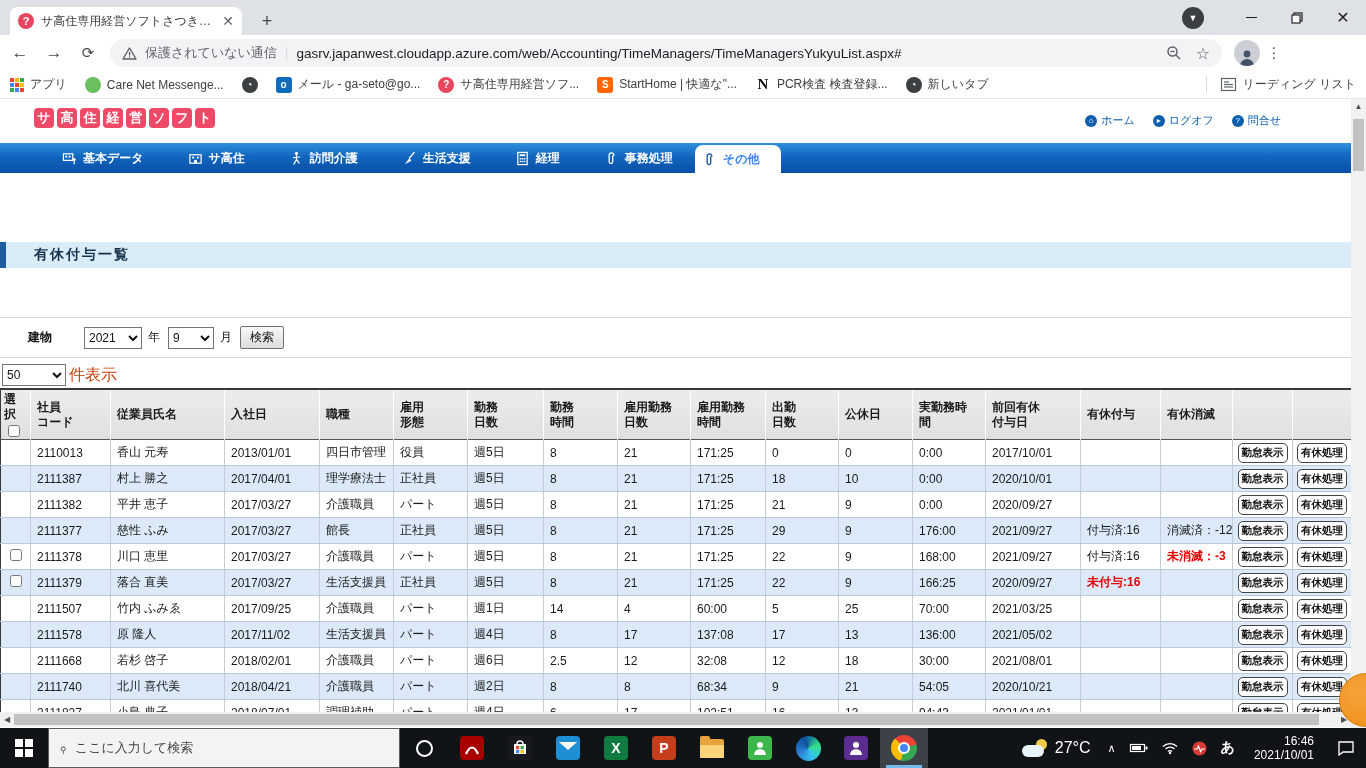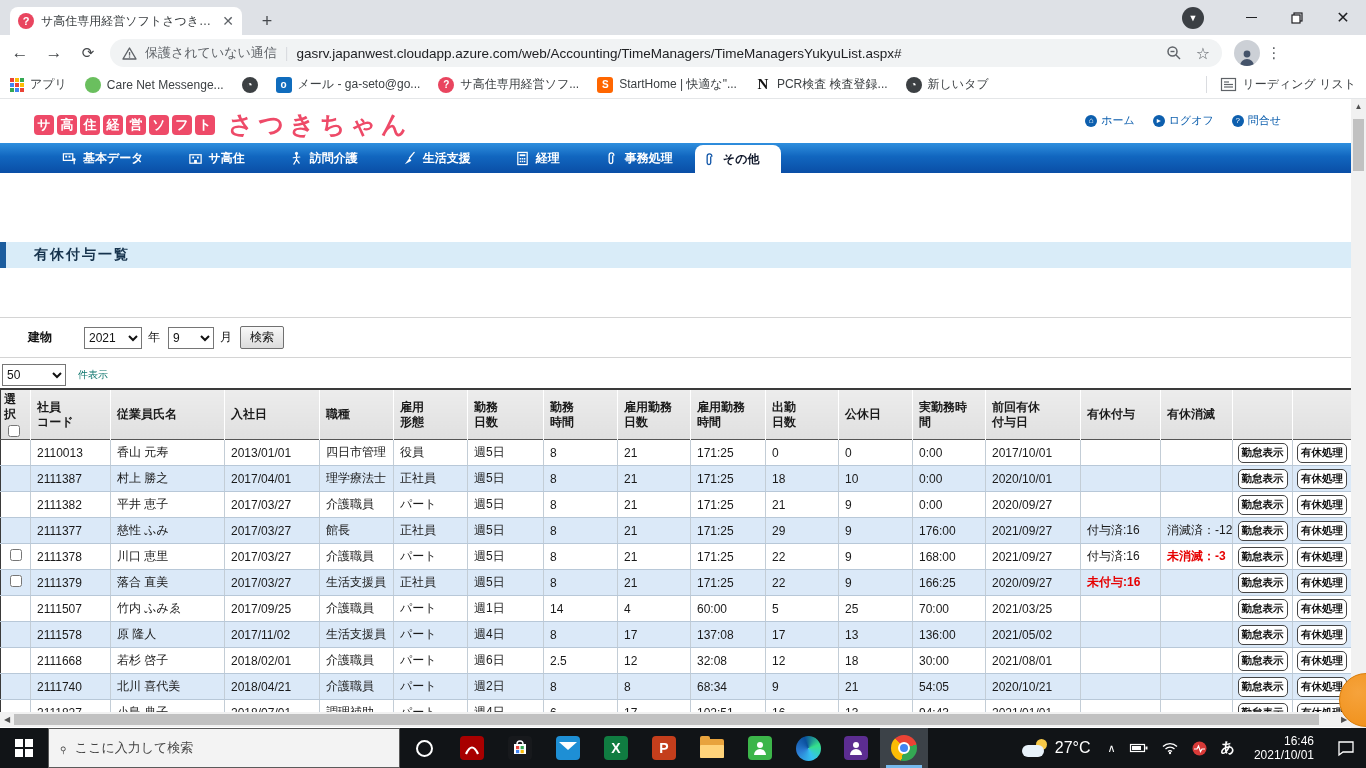--- a/index.html
+++ b/index.html
@@ -47,42 +47,42 @@
   .site-header { position:absolute; left:0; top:0; width:1366px; height:44px; background:#fff; }
   .logo { position:absolute; left:34px; top:9px; display:flex; align-items:center; gap:3px; }
   .logo-box { width:20px; height:20px; background:#ee4a68; color:#fff; border-radius:4px; font-size:13px; font-weight:bold; display:flex; align-items:center; justify-content:center; }
   .logo-name { margin-left:10px; color:#ee4a68; font-size:25px; font-weight:bold; letter-spacing:5px; }
   .header-links { position:absolute; right:85px; top:14px; display:flex; gap:18px; }
   .hlink { display:flex; align-items:center; gap:4px; color:#0d5fae; font-size:11px; text-decoration:none; }
   .hlink .dot { width:12px; height:12px; border-radius:50%; background:#0d5fae; color:#fff; font-size:8px; display:flex; align-items:center; justify-content:center; }
 
   .mainnav { position:absolute; left:0; top:44px; width:1366px; height:30px; background:linear-gradient(180deg,#2f8fde 0%,#1166bf 45%,#0a4ea6 100%); display:flex; align-items:stretch; padding-left:40px; }
   .nav-item { display:flex; align-items:center; gap:6px; padding:0 22px; color:#fff; font-size:12px; font-weight:bold; cursor:pointer; }
-  .nav-item.active { background:#fff; color:#0f172a; border-radius:8px 8px 0 0; margin-top:2px; padding-top:0;padding-left:7px; }
+  .nav-item.active { background:#fff; color:#3b82f6; border-radius:8px 8px 0 0; margin-top:2px; padding-top:0;padding-left:7px; }
   .nav-item svg { display:block; }
 
   .breadcrumb { position:absolute; left:0; top:74px; width:1366px; height:23px; background:linear-gradient(#ffffff,#f0f0f0); border-bottom:1px solid #e2e2e2; display:flex; align-items:center; }
   .bc-sep { width:1px; height:14px; background:#ccc; margin-left:30px; }
   .bc-text { margin-left:14px; font-size:11px; color:#999; }
 
   .title-bar { position:absolute; left:0; top:143px; width:1366px; height:26px; background:#d9ecf8; border-left:6px solid #1c5d9e; display:flex; align-items:center; }
   .title-text { margin-left:28px; font-size:14px; font-weight:bold; color:#16334d; letter-spacing:2px; }
 
   .filter { position:absolute; left:0; top:218px; width:1366px; height:41px; border-top:1px solid #d4d4d4; border-bottom:1px solid #d4d4d4; display:flex; align-items:center; }
   .f-label { margin-left:28px; font-size:12px; font-weight:bold; color:#111; }
   select { font-family:inherit; font-size:12px; height:22px; border:1px solid #767676; background:#fff; color:#111; }
   .sel-building { margin-left:46px; width:196px; }
   .sel-year { margin-left:32px; width:58px; }
   .sel-month { margin-left:8px; width:46px; }
   .f-unit { margin-left:6px; font-size:12px; color:#111; }
   .btn-search { margin-left:8px; font-family:inherit; font-size:12px; color:#111; background:linear-gradient(#f8f8f8,#dcdcdc); border:1px solid #707070; padding:2px 9px; border-radius:2px; cursor:pointer; }
 
   .count-row { position:absolute; left:0; top:265px; display:flex; align-items:center; }
   .sel-count { width:64px; margin-left:2px; }
-  .count-label { margin-left:12px; font-size:10px; color:#0f766e; }
+  .count-label { margin-left:3px; font-size:16px; color:#c2410c; }
 
   
   .table-wrap { position:absolute; left:0; top:289px; width:1353px; }
   table { border-collapse:collapse; table-layout:fixed; width:1351px; }
   th, td { font-size:12px; color:#1a1a1a; text-align:left; overflow:hidden; white-space:nowrap; }
   thead th { background:linear-gradient(#ececec,#e0e0e0); font-weight:bold; height:45px; vertical-align:middle; padding:2px 6px; border-right:1px solid #fff; white-space:pre-line; line-height:15px; }
   table { border:1px solid #3a3a3a; border-top:2px solid #3a3a3a; }
   thead tr { border-bottom:1px solid #555; }
   tbody td { height:26px; padding:2px 6px; border-right:1px solid #c3cdd6; border-bottom:1px solid #b8c8d8; }
   tbody tr.alt td { background:#dbe9f8; }
@@ -265,21 +265,20 @@
     <div class="site-header">
       <div class="logo">
         <span class="logo-box">サ</span>
         <span class="logo-box">高</span>
         <span class="logo-box">住</span>
         <span class="logo-box">経</span>
         <span class="logo-box">営</span>
         <span class="logo-box">ソ</span>
         <span class="logo-box">フ</span>
         <span class="logo-box">ト</span>
-        <span class="logo-name">さつきちゃん</span>
       </div>
       <div class="header-links">
         <span class="hlink">
             <span class="dot">⌂</span>
             <span>ホーム</span>
           </span>
         <span class="hlink">
             <span class="dot">▸</span>
             <span>ログオフ</span>
           </span>

